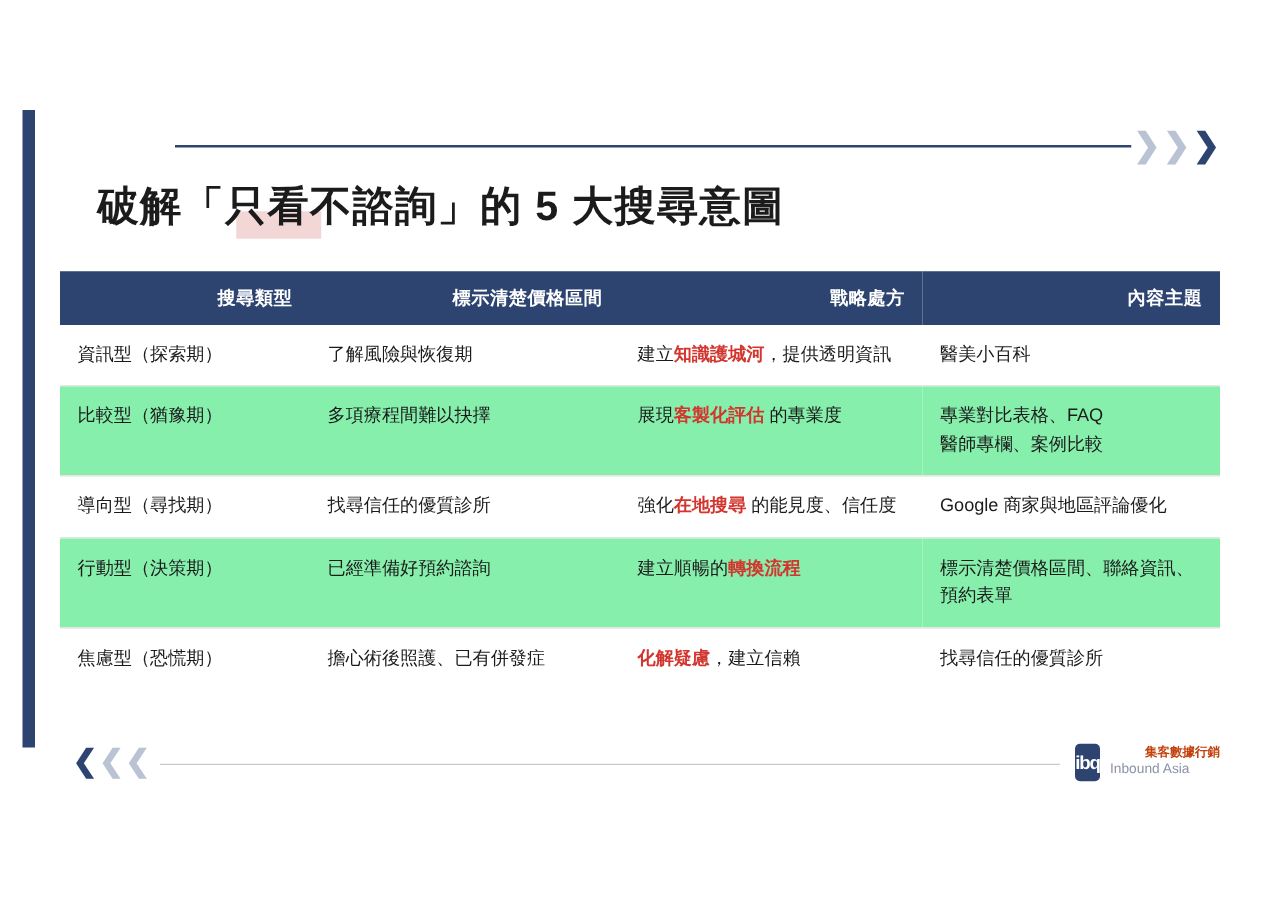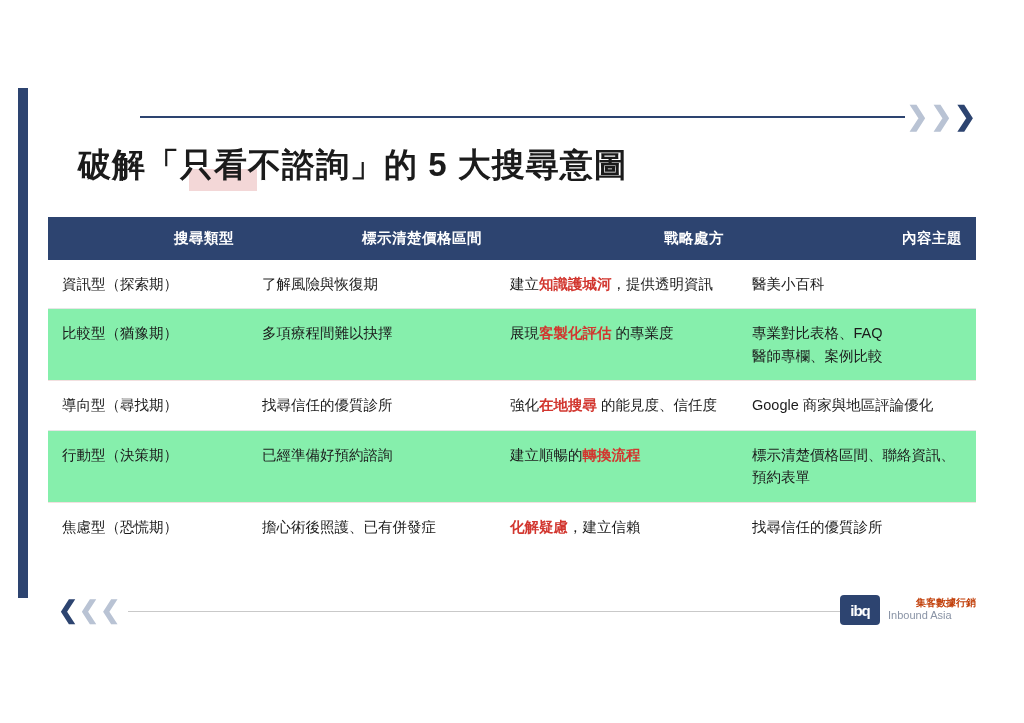--- a/index.html
+++ b/index.html
@@ -158,21 +158,21 @@
   
   .logo {
     position: absolute;
     right: 48px;
     top: 595px;
     display: flex;
     align-items: center;
     gap: 8px;
   }
   .logo-mark {
-    width: 40px;
+    width: 20px;
     height: 30px;
     background: #2d4470;
     border-radius: 4px;
     color: #ffffff;
     font-size: 15px;
     font-weight: bold;
     display: flex;
     align-items: center;
     justify-content: center;
     letter-spacing: -1px;

